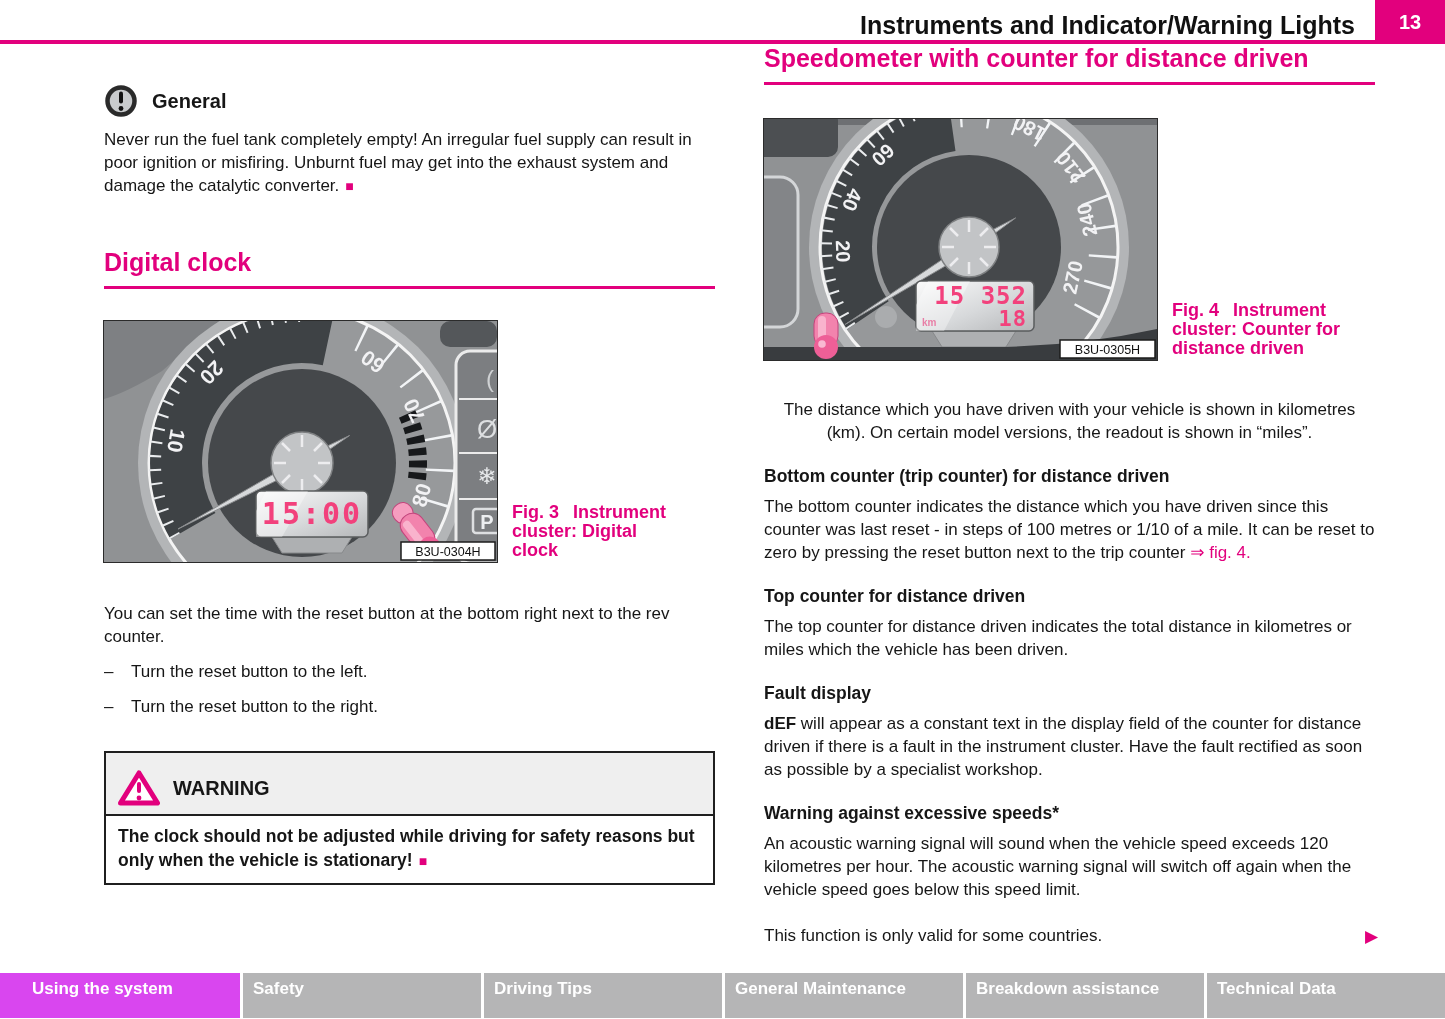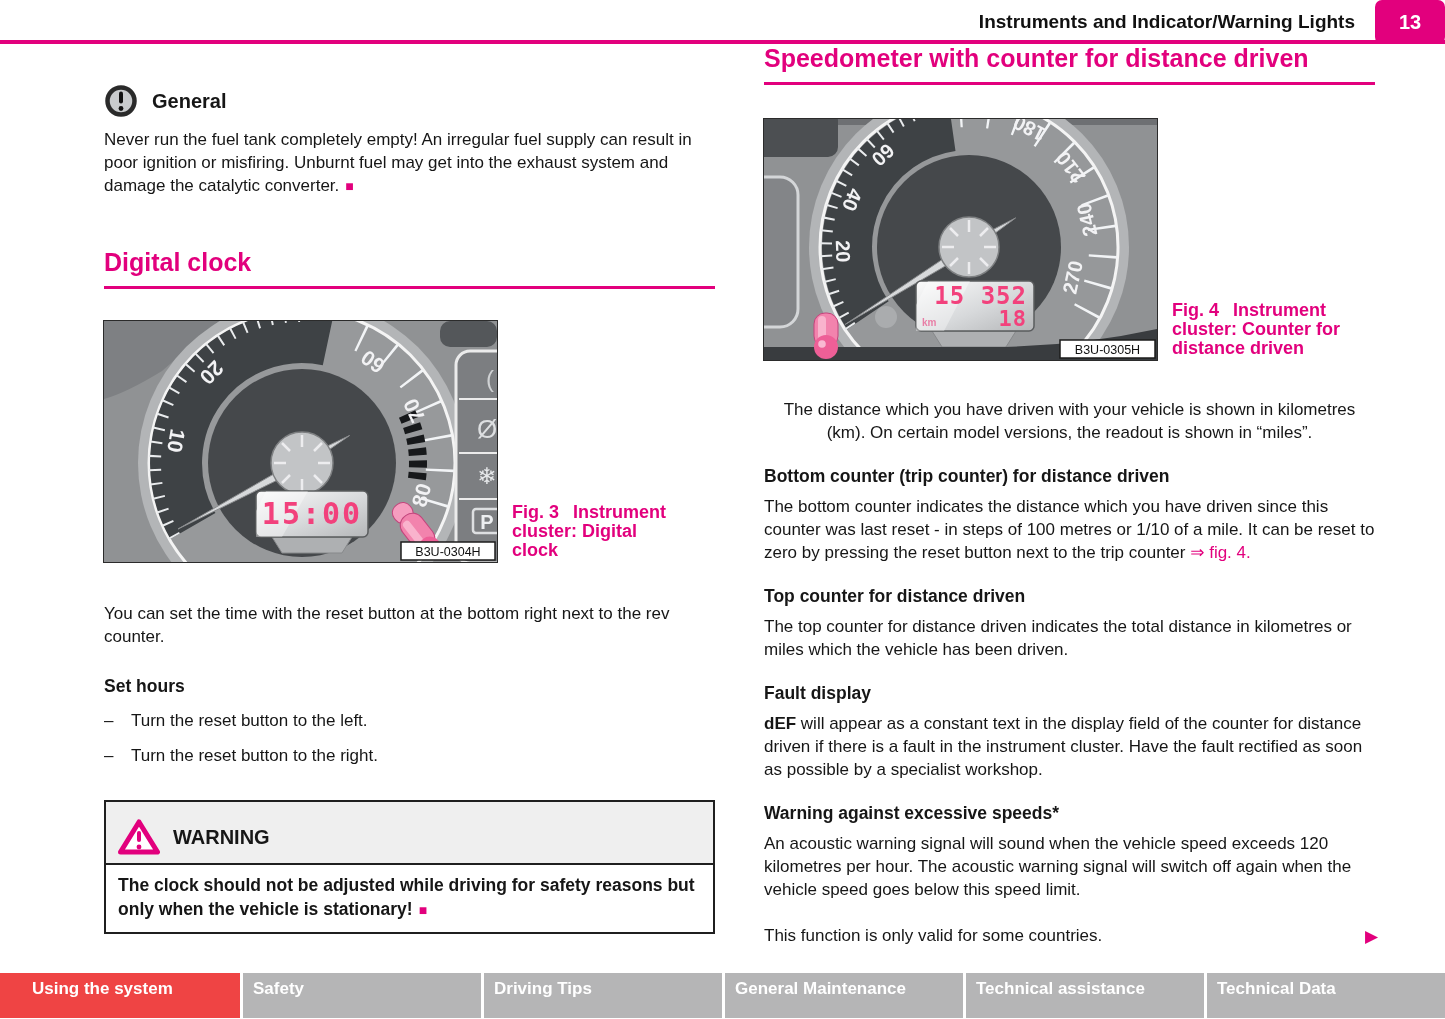--- a/index.html
+++ b/index.html
@@ -1,22 +1,22 @@
 <!DOCTYPE html>
 <html><head>
 <meta charset="utf-8">
 <style>
   html,body{margin:0;padding:0;background:#ffffff;}
   .page{position:relative;width:1445px;height:1019px;background:#fff;overflow:hidden;
         font-family:"Liberation Sans",sans-serif;color:#161616;}
   
-  .hdr-title{position:absolute;top:11px;right:90px;font-size:19px;font-weight:bold;color:#111;}
+  .hdr-title{position:absolute;top:11px;right:90px;font-size:25px;font-weight:bold;color:#111;}
   .hdr-rule{position:absolute;top:40px;left:0;width:1445px;height:4px;background:#e2007d;}
   .hdr-pagebox{position:absolute;top:0;right:0;width:70px;height:44px;background:#e2007d;
-               color:#fff;font-size:20px;font-weight:bold;display:flex;align-items:center;justify-content:center;border-radius:7px;}
+               color:#fff;font-size:20px;font-weight:bold;display:flex;align-items:center;justify-content:center;}
   
   .cols{position:absolute;top:44px;left:104px;width:1271px;display:flex;gap:49px;}
   .col{width:611px;}
   h2.sec{margin:0;color:#e2007d;font-size:25px;font-weight:bold;border-bottom:3px solid #e2007d;padding-bottom:9px;}
   .body-text{font-size:17px;line-height:23px;}
   .subhead{font-size:17.5px;font-weight:bold;margin:0;}
   .endsq{color:#e2007d;font-size:14px;margin-left:6px;}
   
   .caution-head{margin-top:40px;display:flex;align-items:center;gap:14px;}
   .caution-title{font-size:20px;font-weight:bold;}
@@ -40,21 +40,21 @@
   .h2-speedo{margin-top:20px;}
   .rc-intro{margin-top:38px;text-align:center;}
   .rc-sub{margin-top:22px;}
   .rc-par{margin-top:8px;}
   .figlink{color:#e2007d;text-decoration:none;}
   .countries-row{position:relative;margin-top:23px;}
   .cont-arrow{position:absolute;right:-3px;top:1px;color:#e2007d;font-size:17px;}
   
   .footer{position:absolute;left:0;bottom:1px;width:1445px;height:45px;display:flex;gap:3px;background:#fff;}
   .ftab{background:#b5b5b6;color:#fff;font-size:17px;font-weight:bold;padding:6px 10px 0 10px;flex:1;}
-  .ftab.first{flex:none;width:198px;padding-left:32px;background:#ef4444;}
+  .ftab.first{flex:none;width:198px;padding-left:32px;background:#d946ef;}
   svg text{font-family:"Liberation Sans",sans-serif;}
   .lcd{font-family:"DejaVu Sans Mono",monospace;font-weight:bold;}
 </style>
 </head>
 <body>
 
 <div class="page">
 
   <div class="hdr-title">Instruments and Indicator/Warning Lights</div>
   <div class="hdr-rule"></div>
@@ -152,21 +152,20 @@
             <text x="344" y="234.5" text-anchor="middle" font-size="12.5" fill="#111">B3U-0304H</text>
           </svg>
         </div>
         <div class="figcap">
           <span class="figlabel">Fig. 3</span><span>Instrument cluster: Digital clock</span>
         </div>
       </div>
 
       <p class="body-text" style="margin:40px 0 0 0;">You can set the time with the reset button at the bottom right next to the rev counter.</p>
 
-      <h3 class="subhead h3-step">Set hours</h3>
       <div class="steprow">
         <span class="dash">–</span>
         <span>Turn the reset button to the left.</span>
       </div>
 
       <div class="steprow">
         <span class="dash">–</span>
         <span>Turn the reset button to the right.</span>
       </div>
 
@@ -283,17 +282,17 @@
       </div>
 
     </section>
   </div>
 
   <div class="footer">
     <div class="ftab first">Using the system</div>
     <div class="ftab">Safety</div>
     <div class="ftab">Driving Tips</div>
     <div class="ftab">General Maintenance</div>
-    <div class="ftab">Technical assistance</div>
+    <div class="ftab">Breakdown assistance</div>
     <div class="ftab">Technical Data</div>
   </div>
 
 </div>
 
 </body></html>

